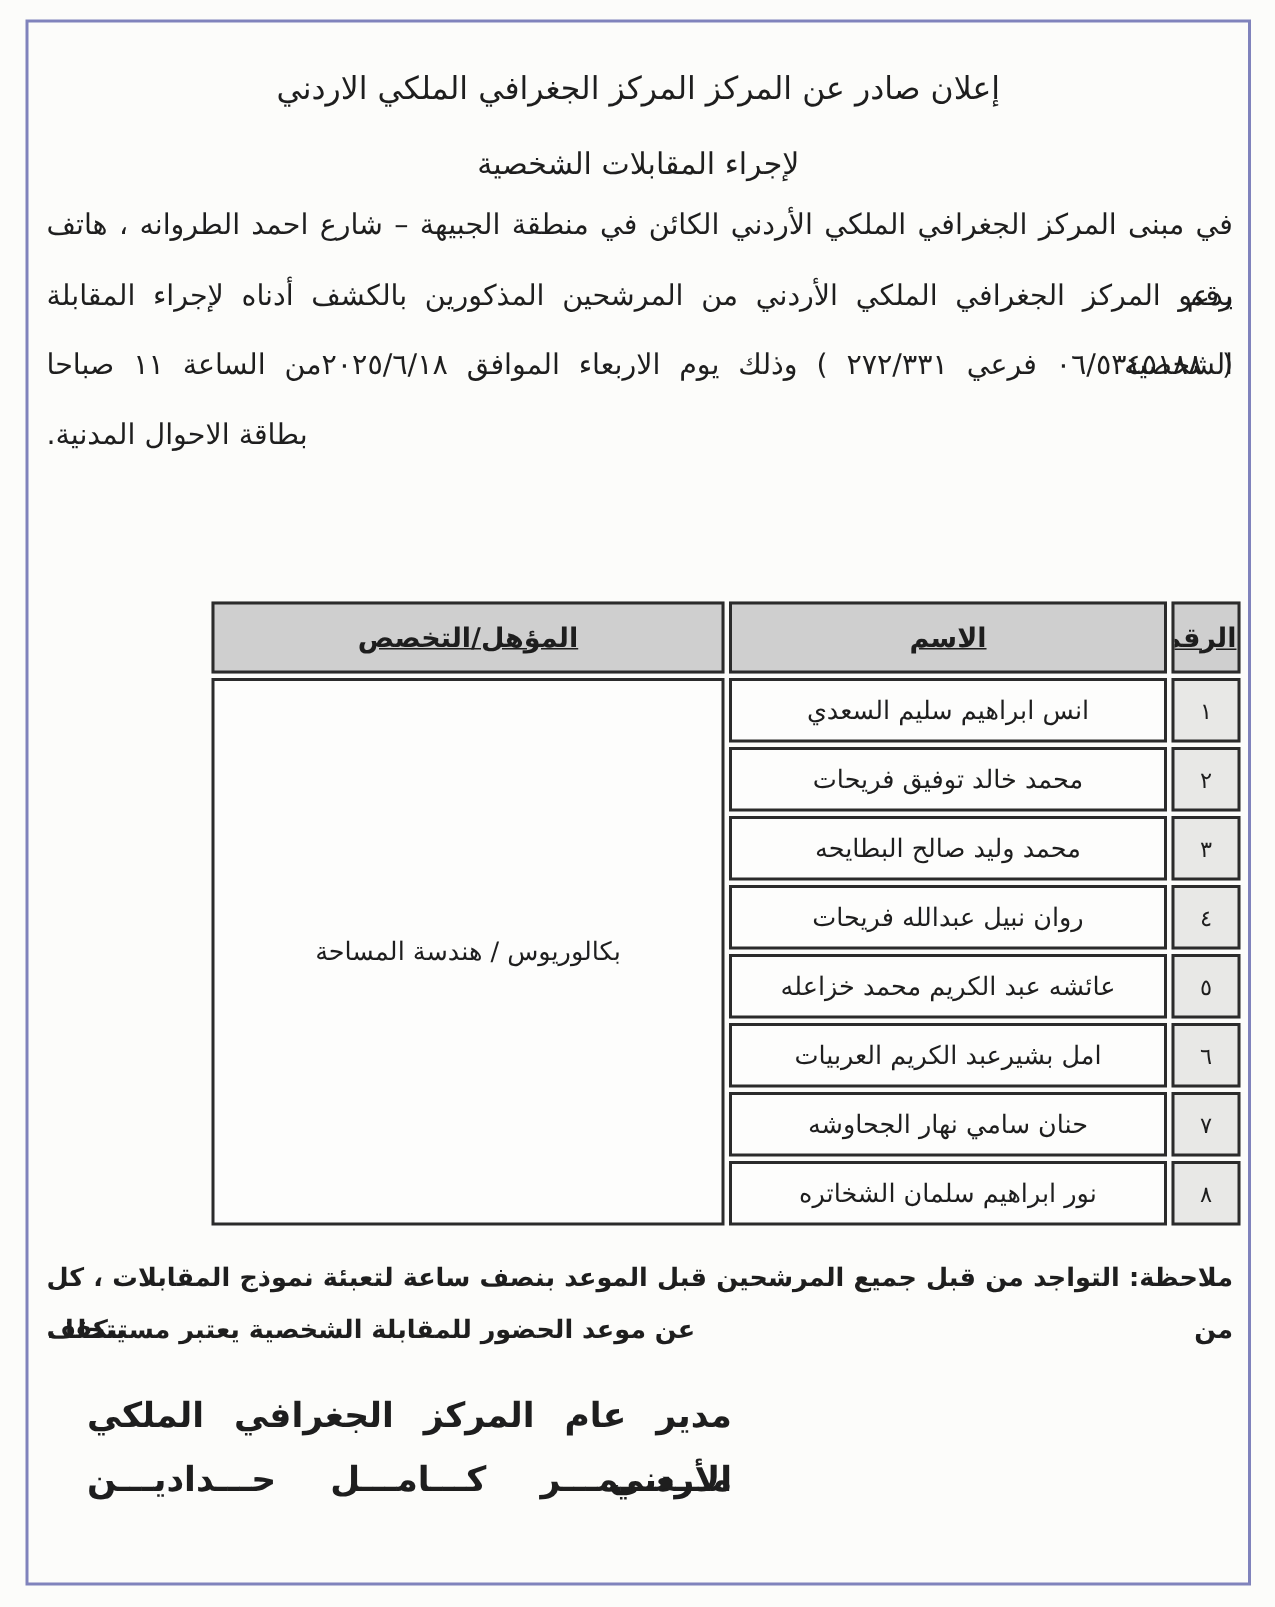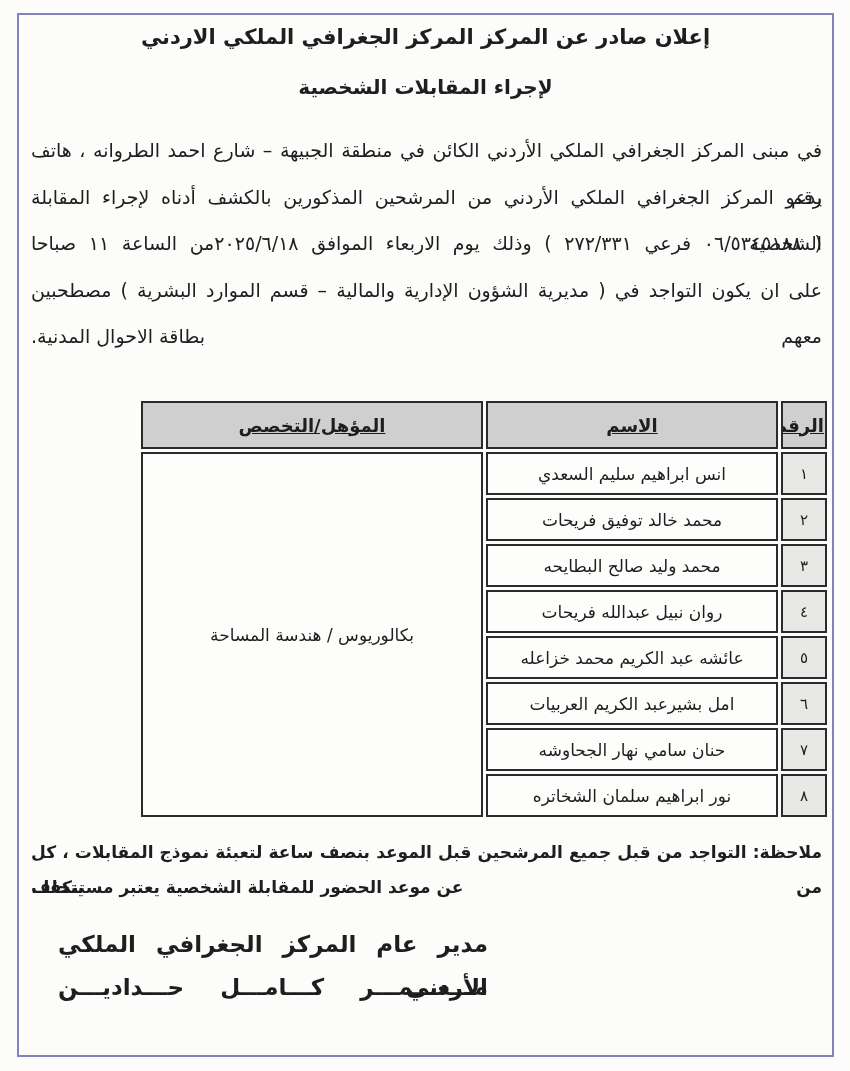--- a/index.html
+++ b/index.html
@@ -15,21 +15,21 @@
     position: absolute; left: 17px; top: 13px;
     width: 817px; height: 1044px;
     box-sizing: border-box;
     border: 2px solid var(--border, #8083bc);
     background: var(--page_bg, #fcfcfa);
     direction: rtl;
   }
 
   .title, .subtitle {
     position: absolute; left: 0; right: 0;
-    text-align: center; font-weight: bold;
+    text-align: center; font-weight: normal; margin-top: 22px;
   }
   .title   { top: 10px; font-size: 21px; }
   .subtitle{ top: 60px; font-size: 20px; }
 
   .body-par {
     position: absolute; top: 112px; right: 10px; left: 12px;
     font-size: 19px;
   }
   .jline {
     text-align: justify;
@@ -88,21 +88,20 @@
 <div class="page">
   <div class="frame">
 
     <div class="title">إعلان صادر عن المركز المركز الجغرافي الملكي الاردني</div>
     <div class="subtitle">لإجراء المقابلات الشخصية</div>
 
     <div class="body-par">
       <div class="jline">في مبنى المركز الجغرافي الملكي الأردني الكائن في منطقة الجبيهة – شارع احمد الطروانه ، هاتف رقم</div>
       <div class="jline">يدعو المركز الجغرافي الملكي الأردني من المرشحين المذكورين بالكشف أدناه لإجراء المقابلة الشخصية</div>
       <div class="jline">( ٠٦/٥٣٤٥١٨٨ فرعي ٢٧٢/٣٣١ ) وذلك يوم الاربعاء الموافق ٢٠٢٥/٦/١٨من الساعة ١١ صباحا</div>
-      <div class="jline">على ان يكون التواجد في ( مديرية الشؤون الإدارية والمالية – قسم الموارد البشرية ) مصطحبين معهم</div>
       <div class="rline">بطاقة الاحوال المدنية.</div>
     </div>
 
     <table class="candidates">
       <colgroup>
         <col class="c-num">
         <col class="c-name">
         <col class="c-qual">
       </colgroup>
       <thead>

